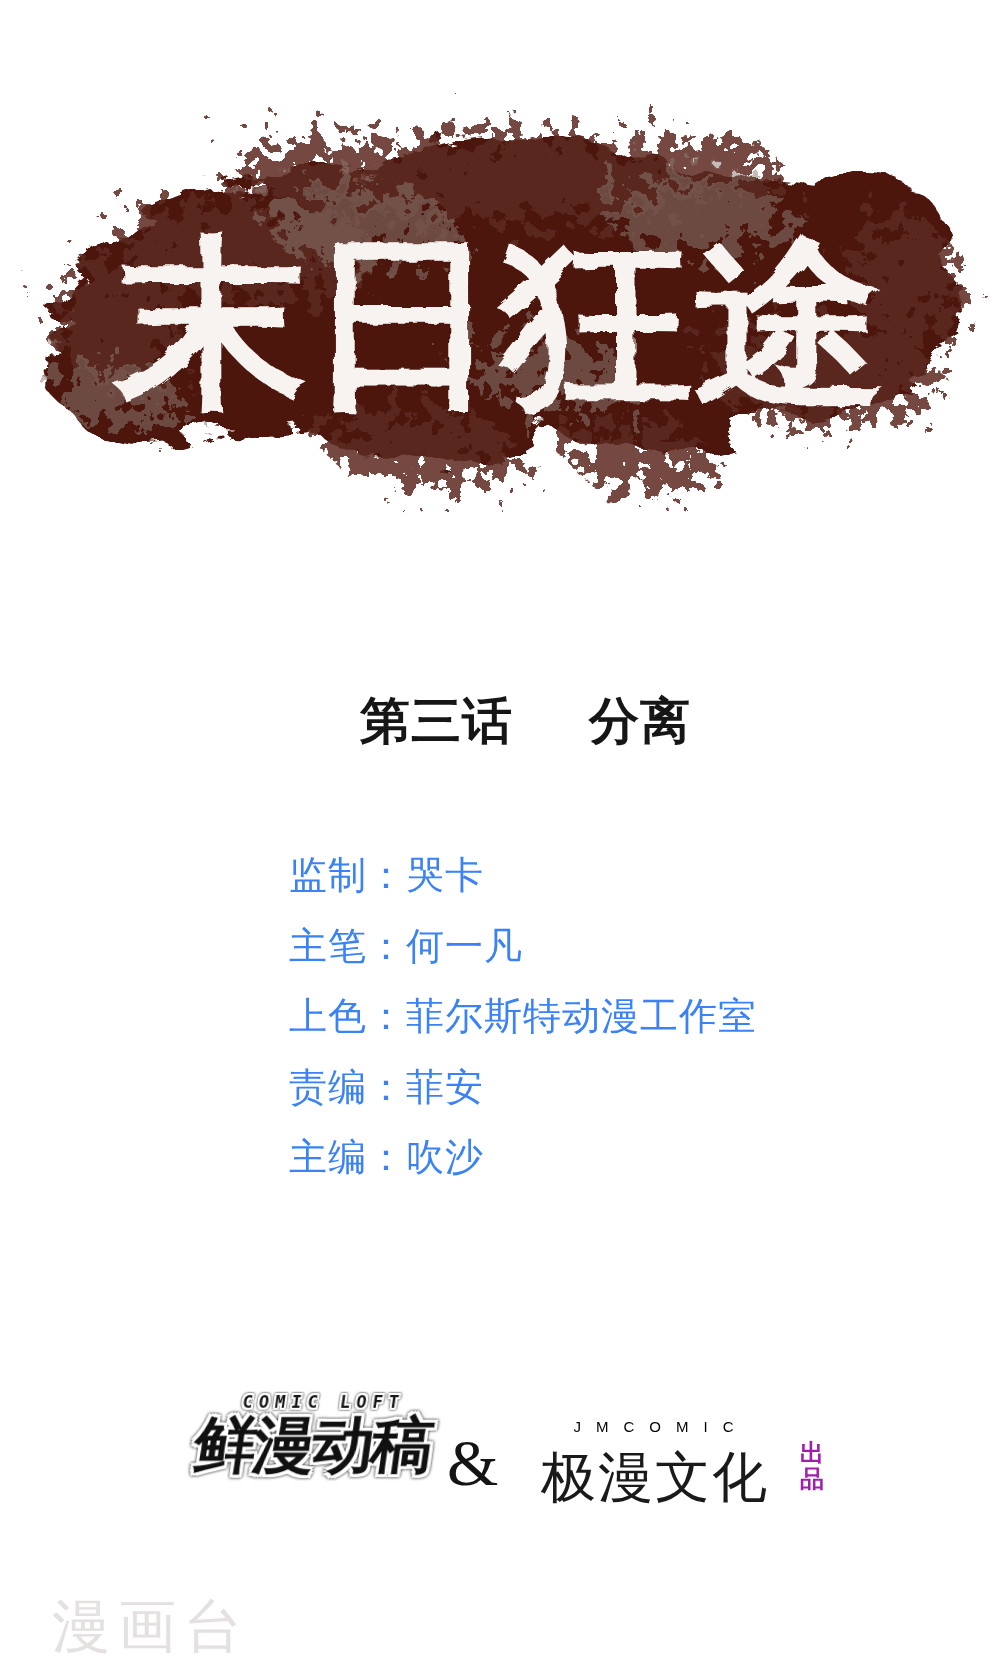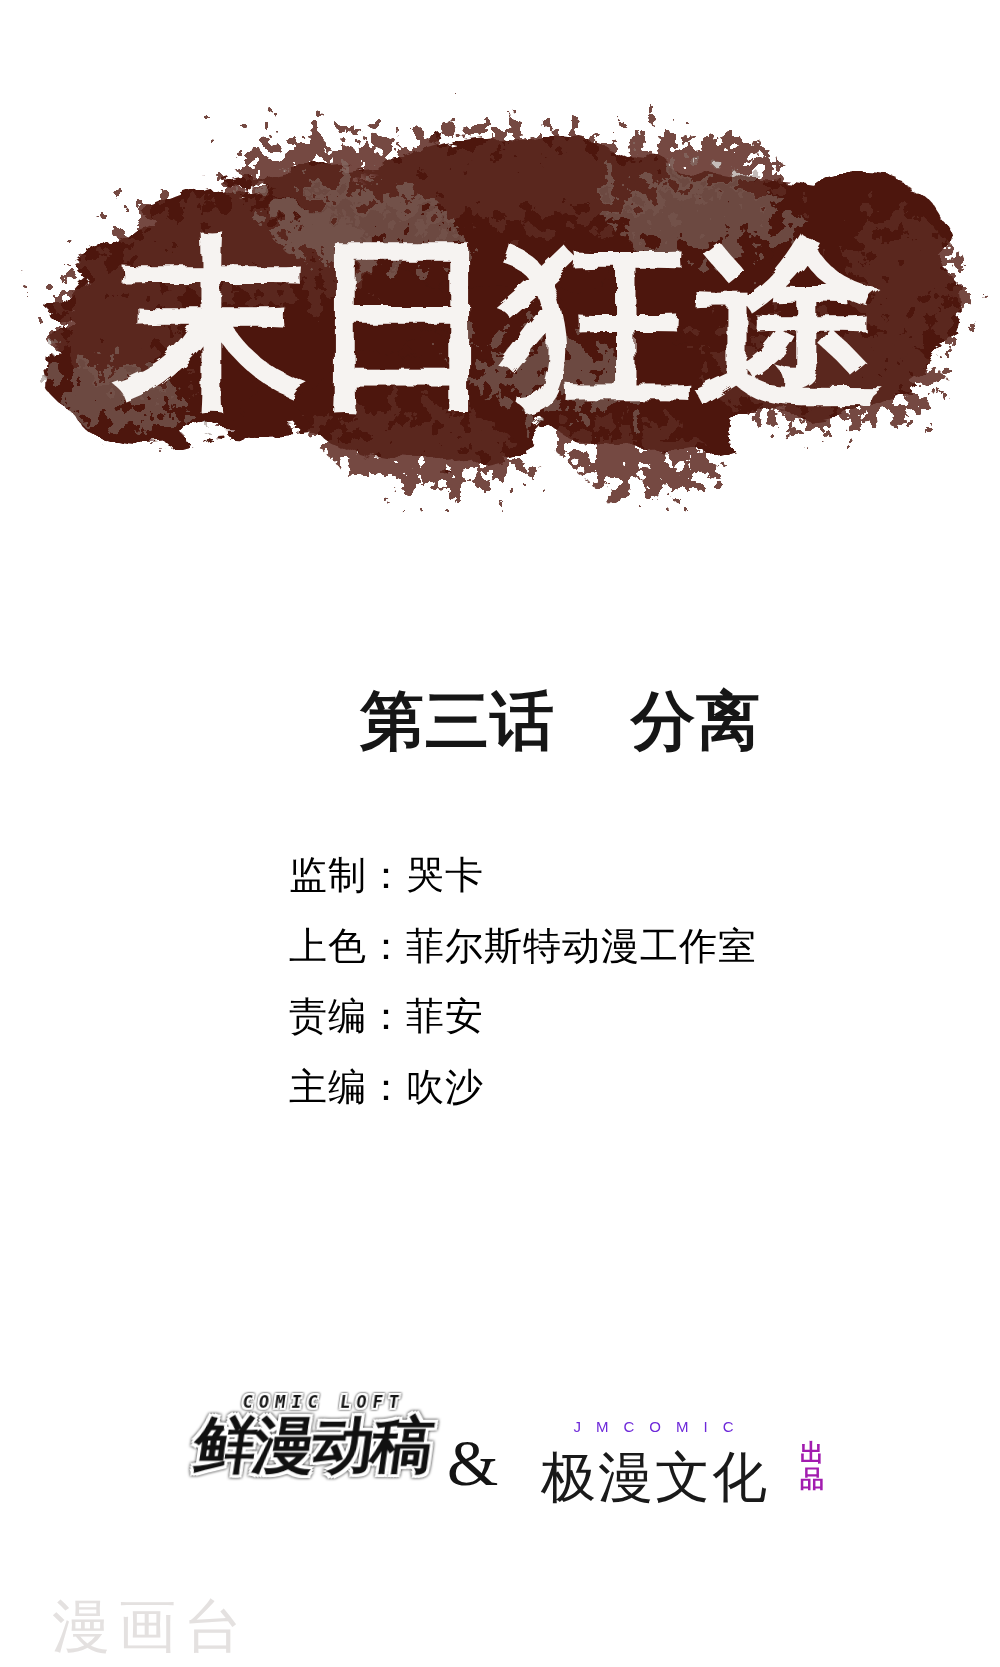--- a/index.html
+++ b/index.html
@@ -26,34 +26,34 @@
     font-family: "Liberation Serif", "DejaVu Serif", serif;
     font-weight: bold;
   }
 
   
   .chapter {
     position: absolute;
     left: 360px; top: 694px;
     display: flex;
     gap: 76px;
-    font-size: 64px;
+    font-size: 50px;
     line-height: 54px;
     font-weight: 700;
     color: #161616;
     letter-spacing: 1px;
     white-space: nowrap;
   }
 
   
   .credits {
     position: absolute;
     left: 289px; top: 840px;
     font-size: 38px;
-    color: #000000;
+    color: #3b82f6;
   }
   .credit-row {
     height: 70.5px;
     line-height: 70.5px;
     white-space: nowrap;
     letter-spacing: 1px;
   }
 
   
   .publishers {
@@ -104,21 +104,21 @@
     left: 540px; top: 38px;
     width: 230px;
     text-align: center;
     color: #1a1a1a;
   }
   .logo-right-tag {
     font-family: "Liberation Sans", sans-serif;
     font-size: 15px;
     letter-spacing: 15px;
     margin-left: 12px;
-    color: #6d28d9;
+    color: #000000;
   }
   .logo-right-text {
     font-family: "Liberation Serif", "DejaVu Serif", serif;
     font-weight: 400;
     font-size: 55px;
     line-height: 1.05;
     letter-spacing: 2px;
     margin-top: 14px;
   }
   .produced-by {
@@ -203,20 +203,23 @@
   <div class="chapter">
     <span>第三话</span>
     <span>分离</span>
   </div>
 
   <div class="credits">
     <div class="credit-row">
       <span>监制：</span><span>哭卡</span>
     </div>
     <div class="credit-row">
+      <span>主笔：</span><span>何一凡</span>
+    </div>
+    <div class="credit-row">
       <span>上色：</span><span>菲尔斯特动漫工作室</span>
     </div>
     <div class="credit-row">
       <span>责编：</span><span>菲安</span>
     </div>
     <div class="credit-row">
       <span>主编：</span><span>吹沙</span>
     </div>
   </div>
 

